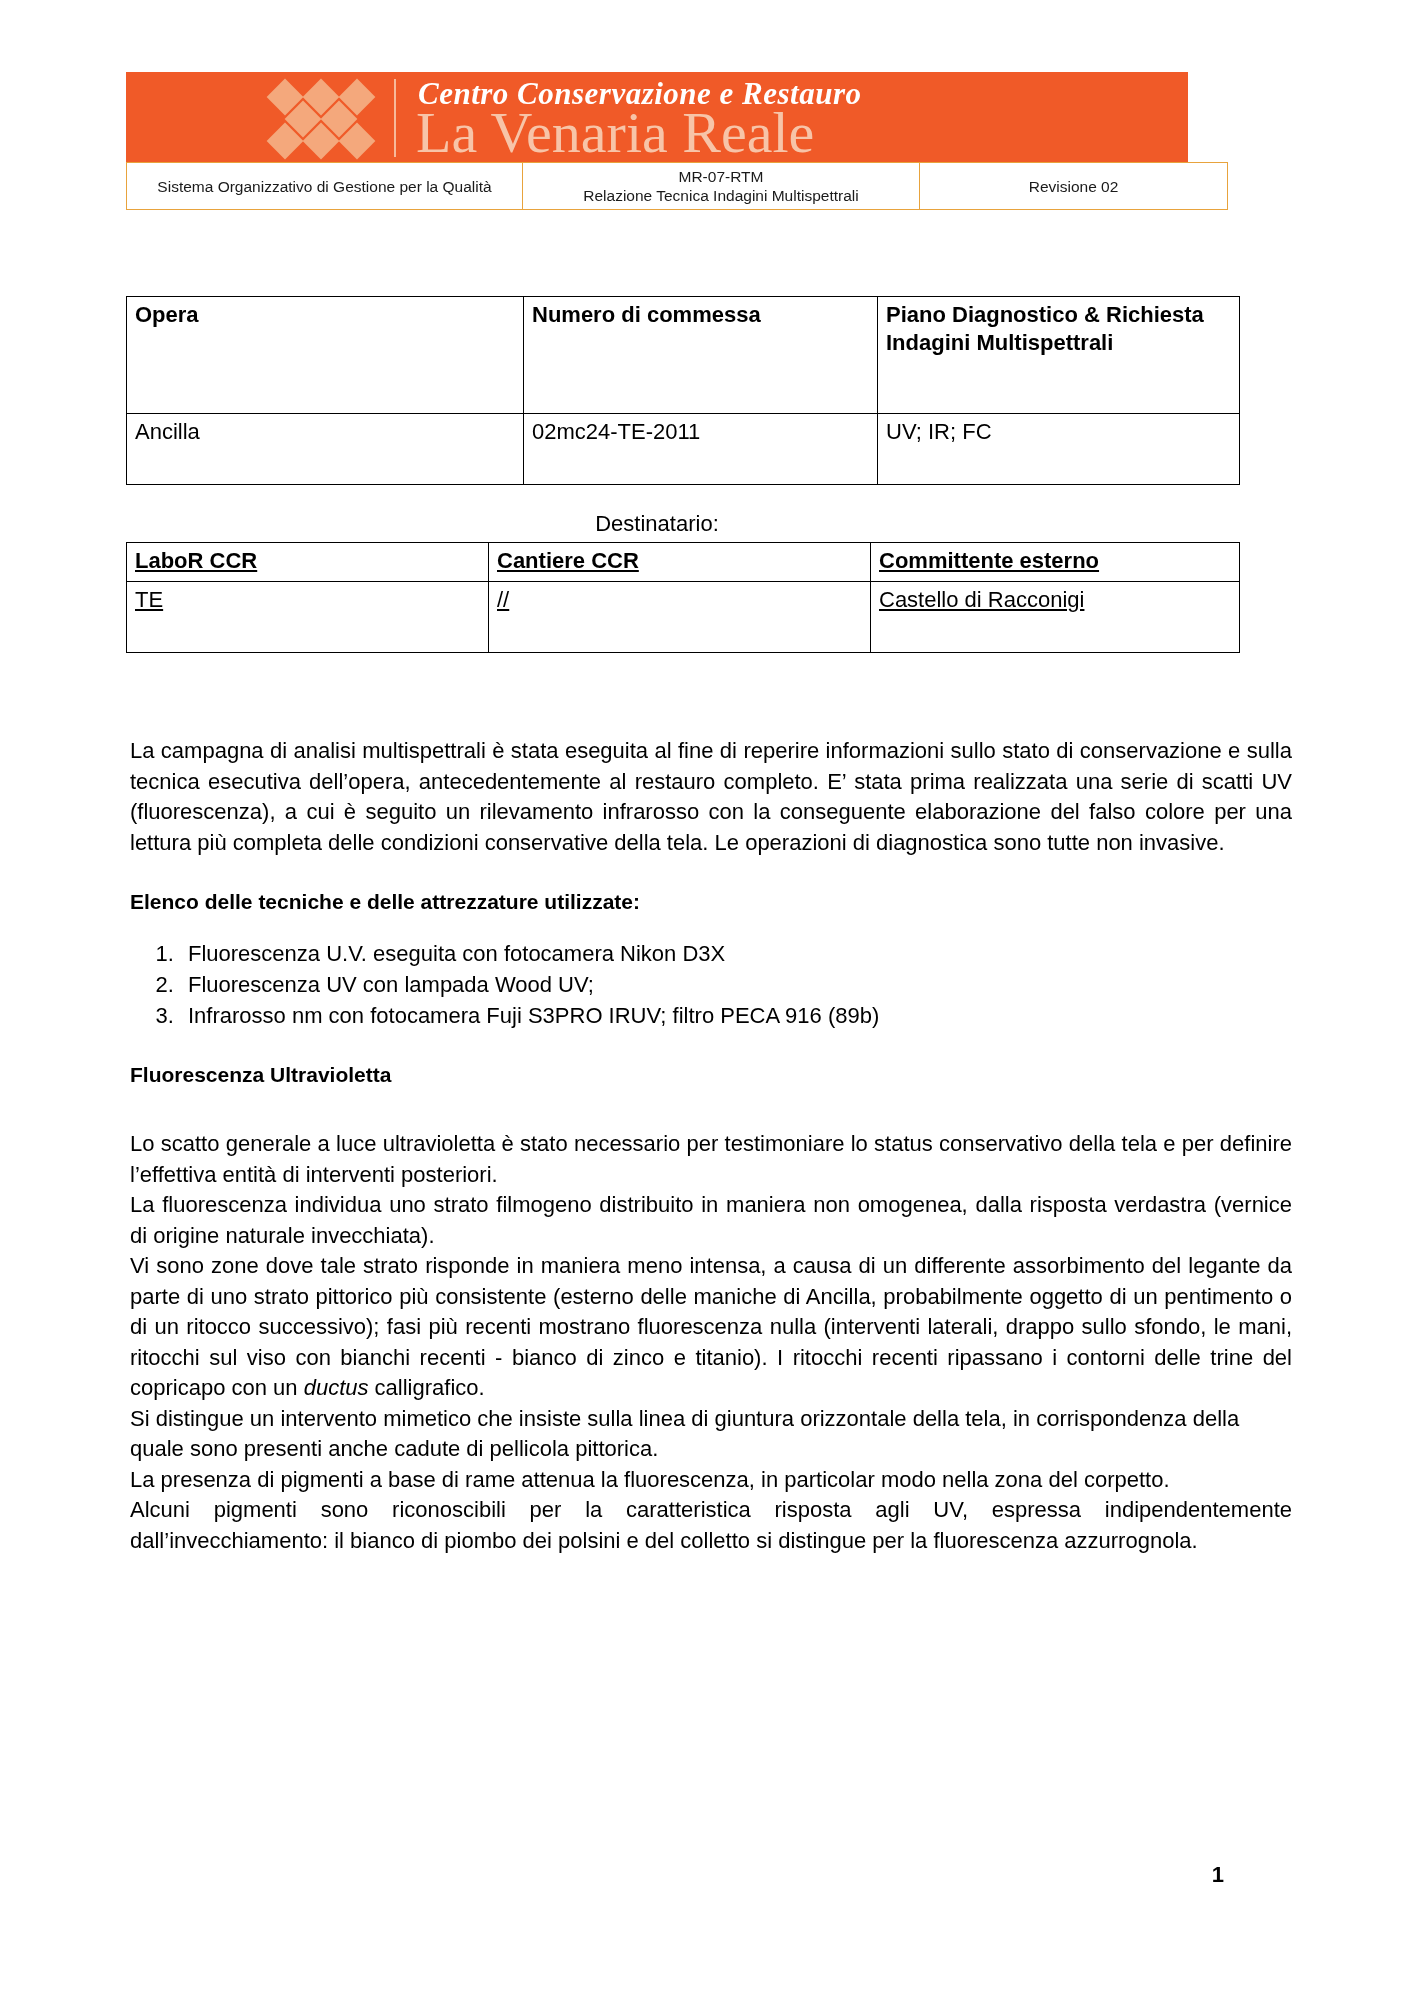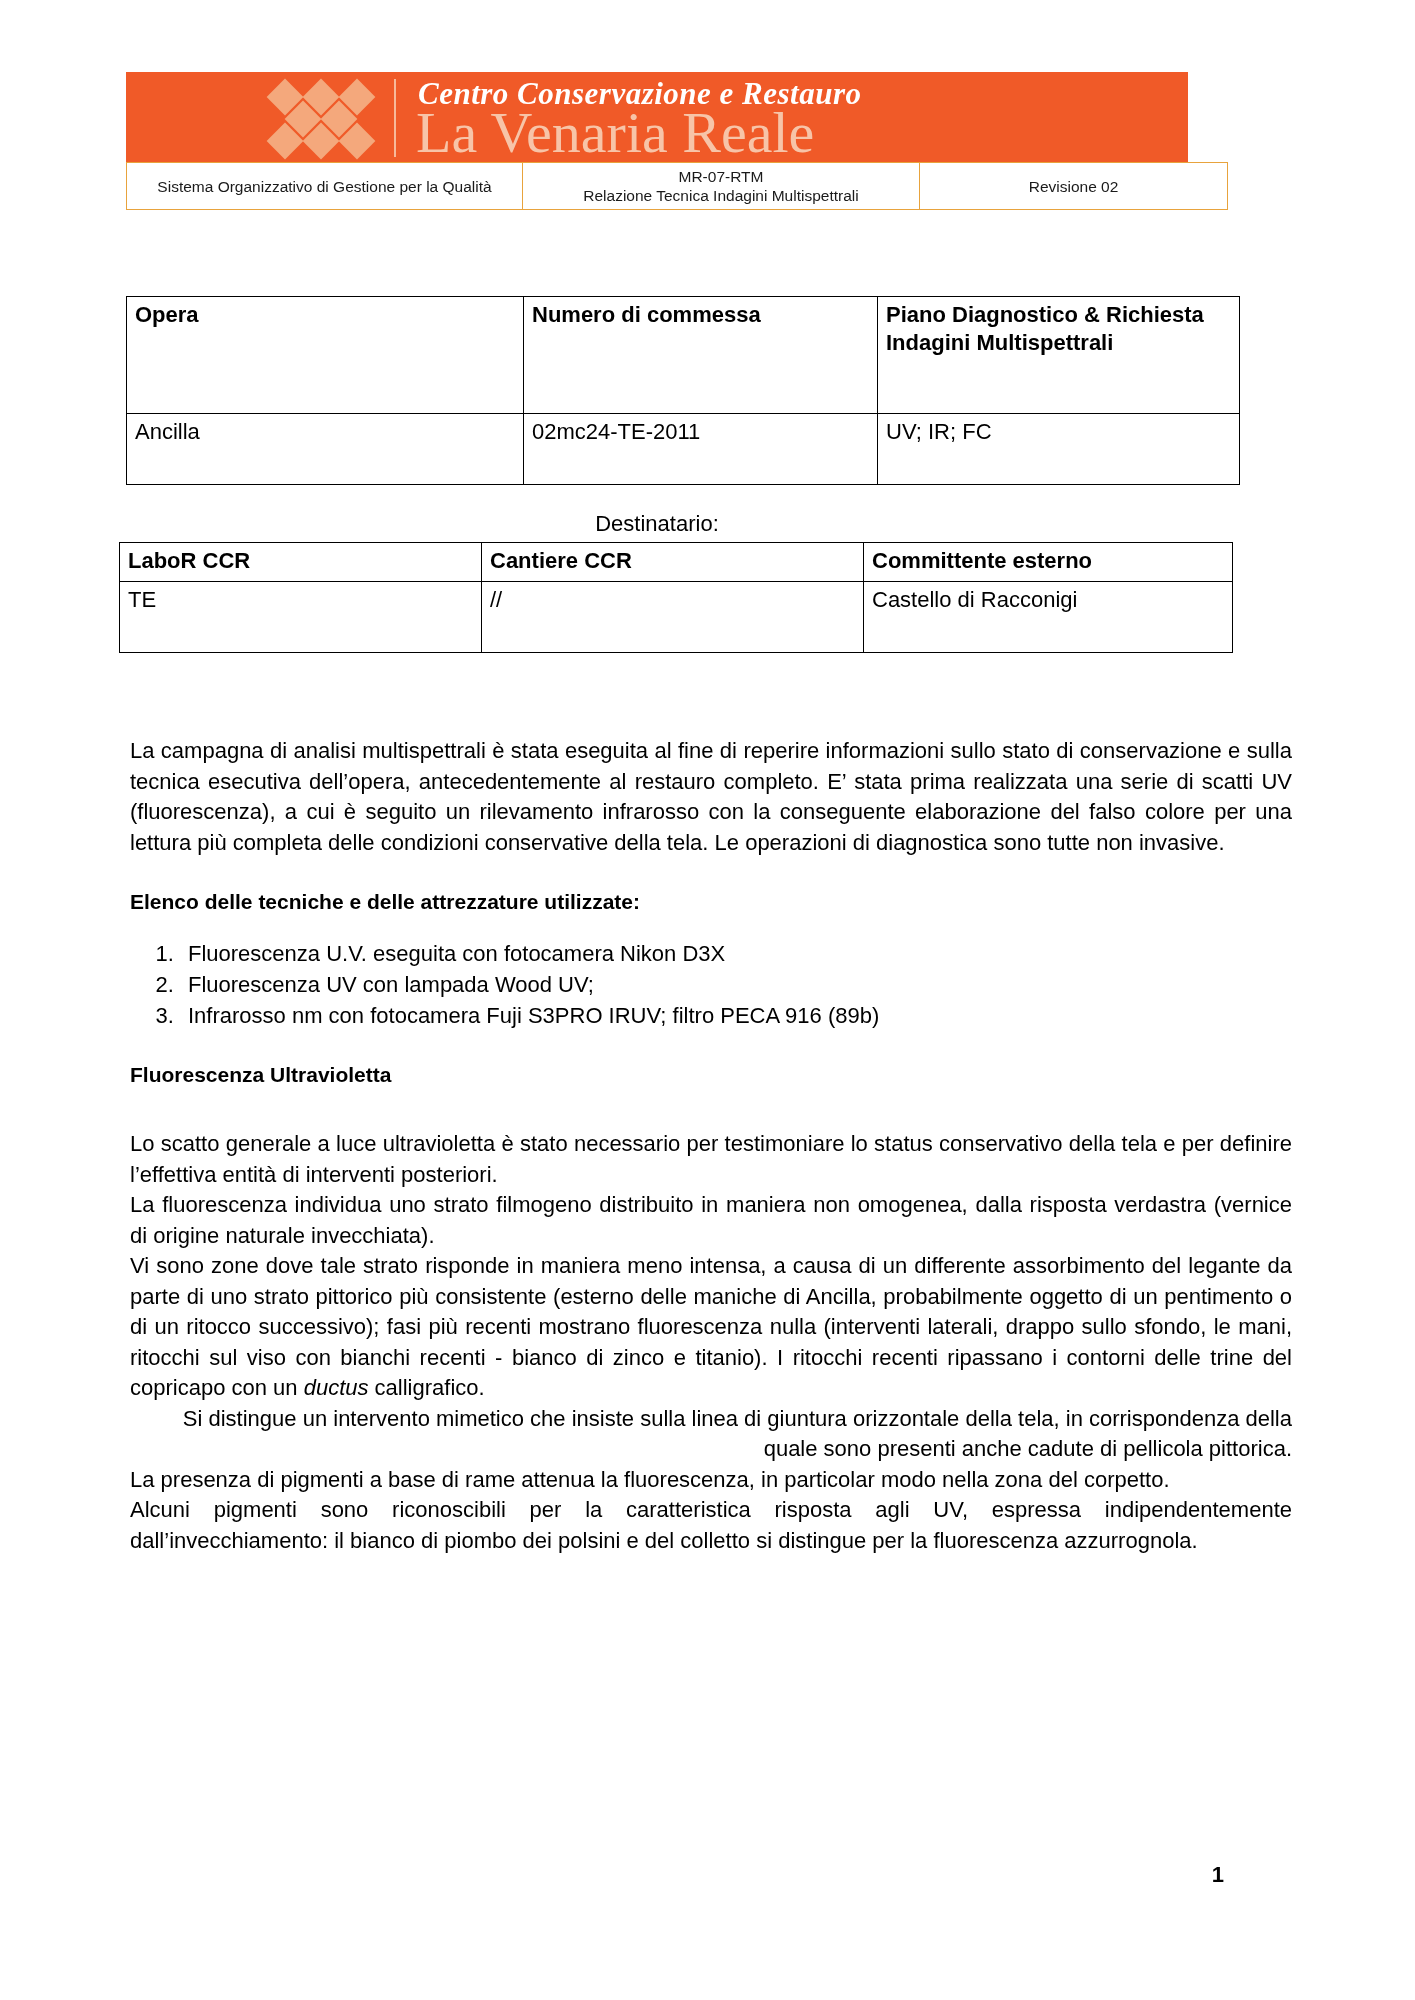--- a/index.html
+++ b/index.html
@@ -126,21 +126,21 @@
   .destinatario-label {
     position: absolute;
     left: 126px;
     top: 510px;
     width: 1062px;
     text-align: center;
     font-size: 22px;
     line-height: 28px;
   }
 
-  #dest-table { left: 119px; top: 542px; width: 1062px; }
+  #dest-table { left: 126px; top: 542px; width: 1062px; text-decoration: underline; }
   #dest-table .c1 { width: 345px; }
   #dest-table .c2 { width: 365px; }
   #dest-table .c3 { width: 352px; border-radius: 7px; }
   #dest-table tr.head td { height: 30px; }
   #dest-table tr.body td { height: 62px; }
 
   
   .body-wrap {
     position: absolute;
     left: 130px;
@@ -149,21 +149,21 @@
   }
   p.just {
     margin: 0;
     text-align: justify;
     font-size: 22px;
     line-height: 30.5px;
     color: #000000;
   }
   p.left {
     margin: 0;
-    text-align: right;
+    text-align: left;
     font-size: 22px;
     line-height: 30.5px;
     color: #000000;
   }
   h3.sec {
     margin: 0;
     font-size: 21px;
     line-height: 28px;
     font-weight: bold;
   }

